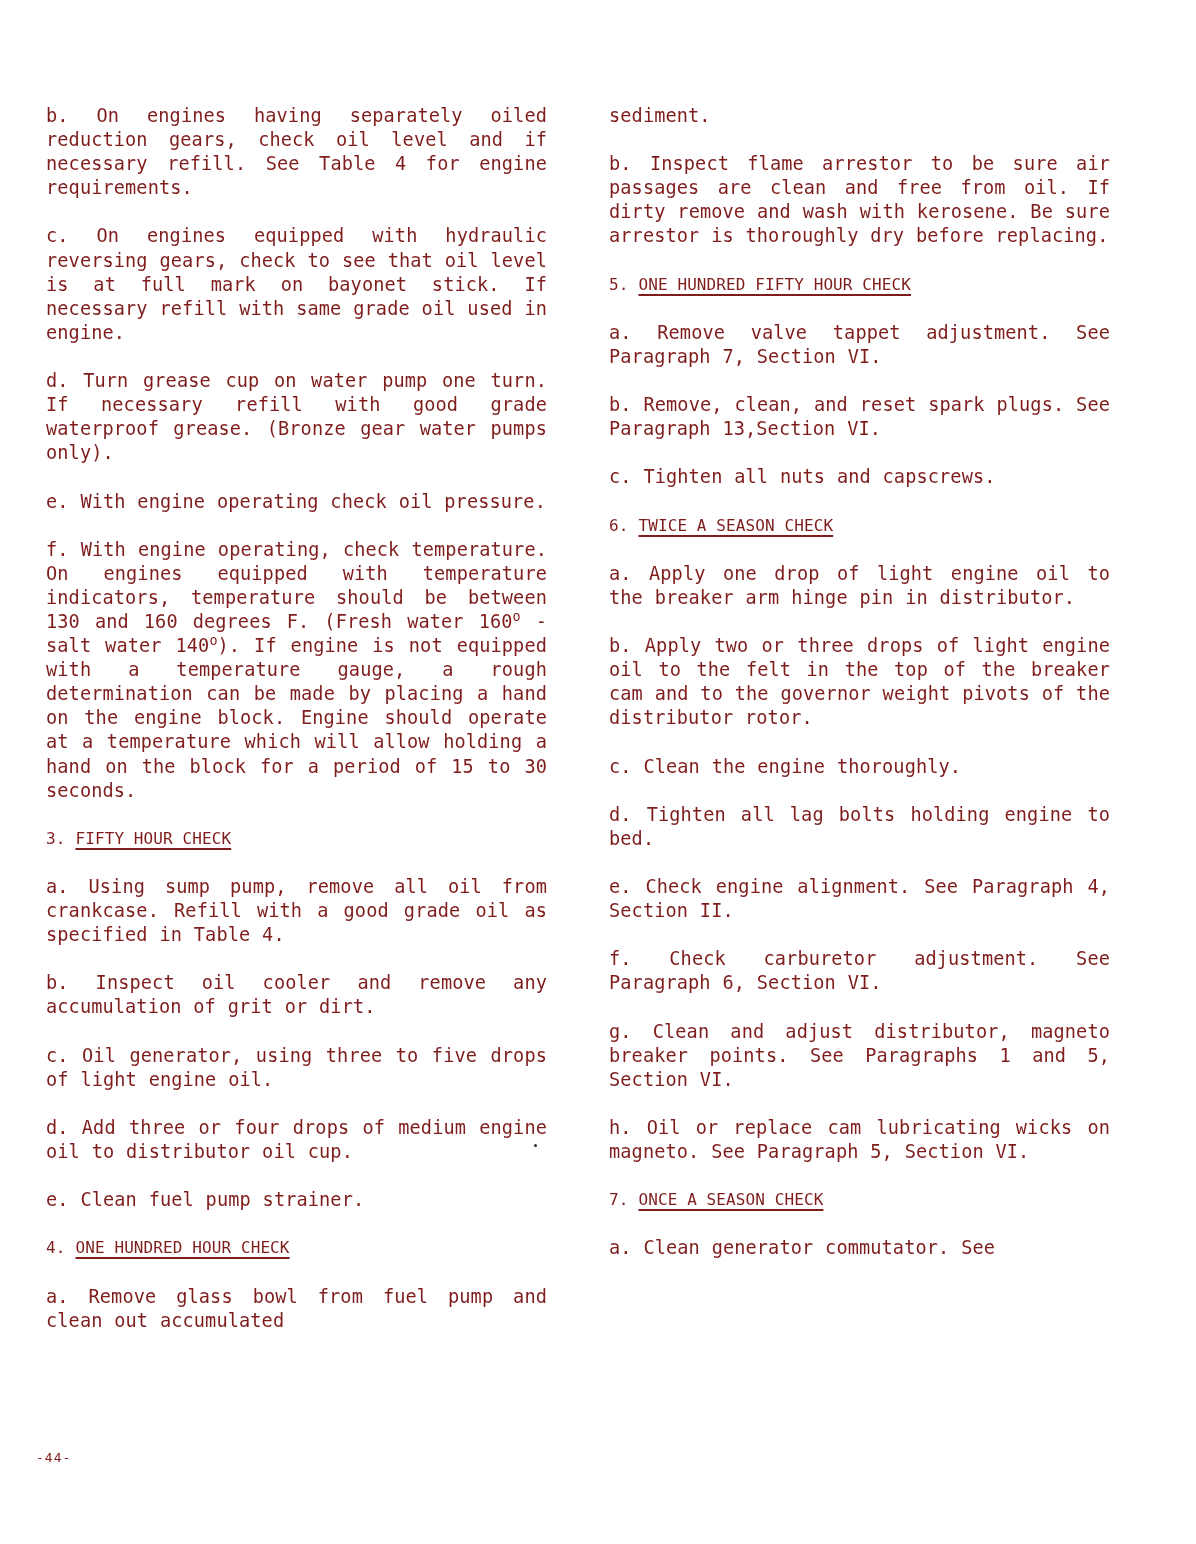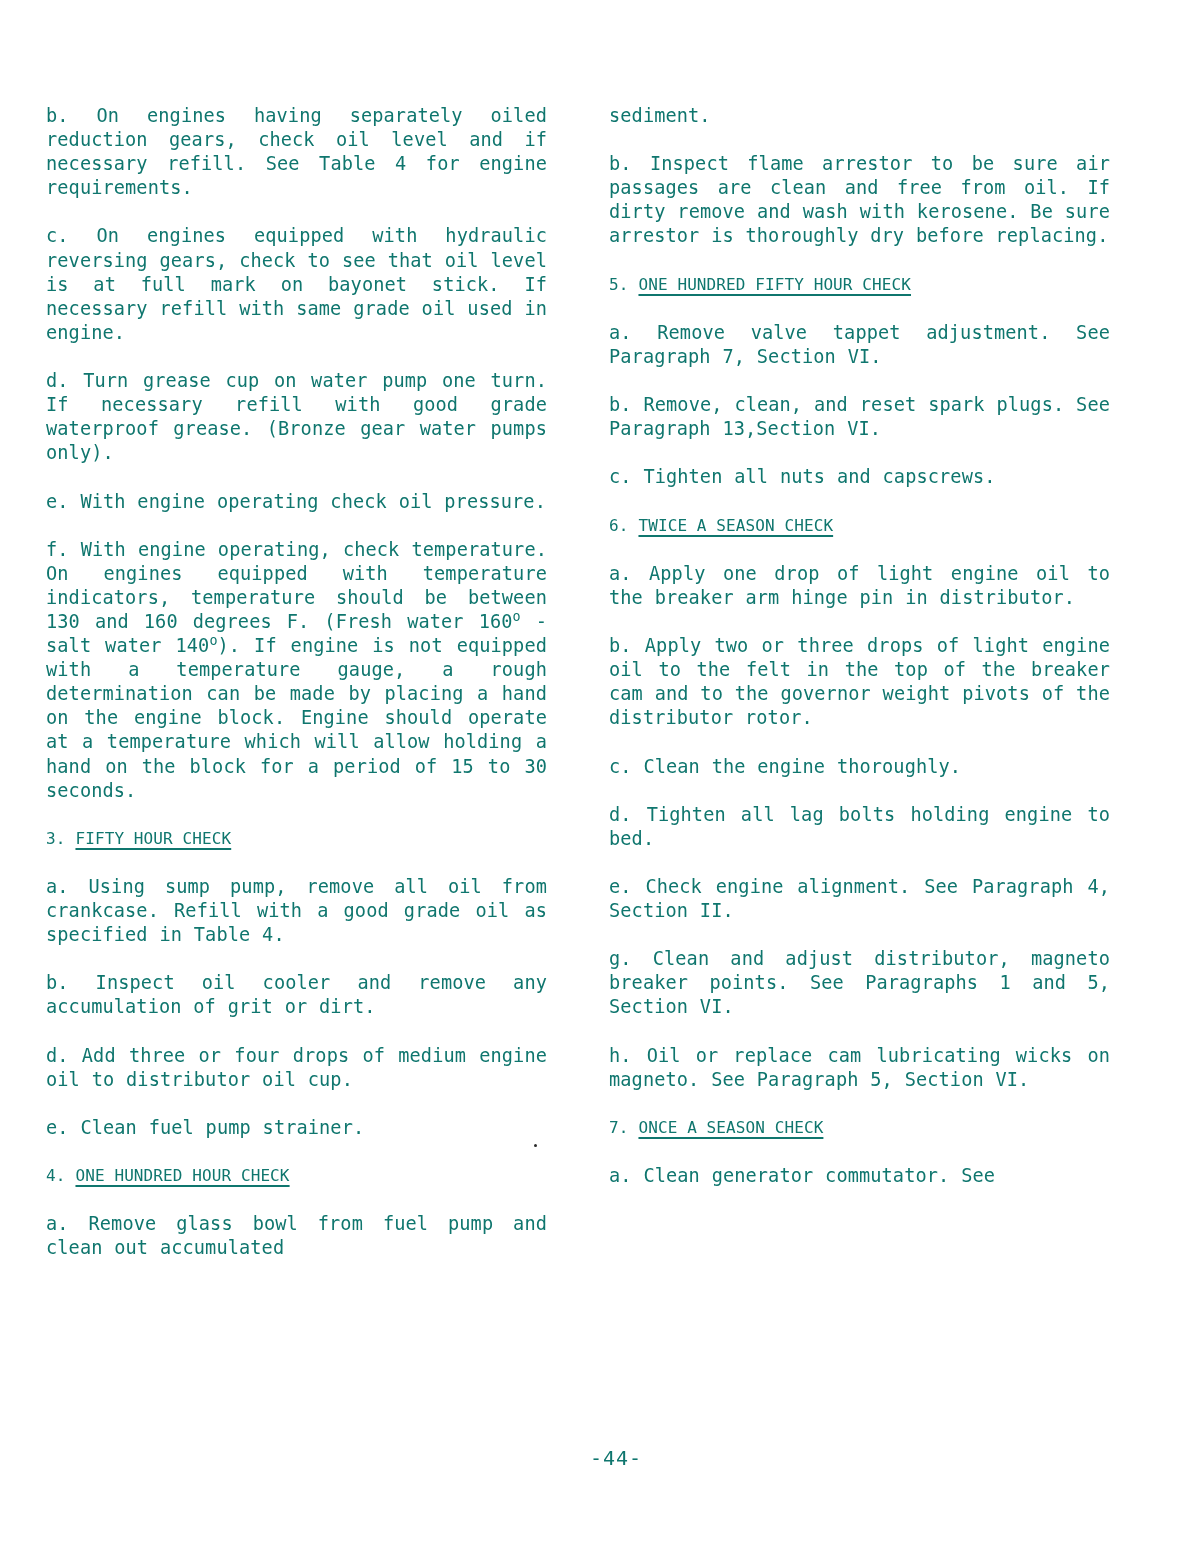--- a/index.html
+++ b/index.html
@@ -7,21 +7,21 @@
     padding: 0;
     background: #ffffff;
   }
   .page {
     position: relative;
     width: 1196px;
     height: 1544px;
     background: #ffffff;
     overflow: hidden;
     font-family: "DejaVu Sans Mono", "Liberation Mono", monospace;
-    color: #0f766e;
+    color: #7f1d1d;
   }
   .columns {
     position: absolute;
     left: 46px;
     top: 104px;
     width: 1064px;
     display: flex;
     gap: 62px;
   }
   .column {
@@ -62,22 +62,22 @@
   sup.deg {
     font-size: 0.72em;
     vertical-align: super;
     line-height: 0;
   }
   .pagenum {
     position: absolute;
     left: 0;
     right: 0;
     top: 1446px;
-    text-align: center;
-    font-size: 20px;
+    text-align: left;
+    font-size: 13px;
     line-height: 24px;
     letter-spacing: 1px;
     margin-left: 36px;
   }
   .speck {
     position: absolute;
     background: #2b2b2b;
     border-radius: 50%;
   }
 </style>
@@ -89,38 +89,40 @@
   <div class="columns">
     <div class="column" id="left-column">
         <p class="para">b. On engines having separately oiled reduction gears, check oil level and if necessary refill. See Table 4 for engine requirements.</p>
         <p class="para">c. On engines equipped with hydraulic reversing gears, check to see that oil level is at full mark on bayonet stick. If necessary refill with same grade oil used in engine.</p>
         <p class="para">d. Turn grease cup on water pump one turn. If necessary refill with good grade waterproof grease. (Bronze gear water pumps only).</p>
         <p class="para">e. With engine operating check oil pressure.</p>
         <p class="para">f. With engine operating, check temperature. On engines equipped with temperature indicators, temperature should be between 130 and 160 degrees F. (Fresh water 160<sup class="deg">o</sup> - salt water 140<sup class="deg">o</sup>). If engine is not equipped with a temperature gauge, a rough determination can be made by placing a hand on the engine block. Engine should operate at a temperature which will allow holding a hand on the block for a period of 15 to 30 seconds.</p>
         <div class="heading"><span class="num">3.</span><span class="title">FIFTY HOUR CHECK</span></div>
         <p class="para">a. Using sump pump, remove all oil from crankcase. Refill with a good grade oil as specified in Table 4.</p>
         <p class="para">b. Inspect oil cooler and remove any accumulation of grit or dirt.</p>
+        <p class="para">c. Oil generator, using three to five drops of light engine oil.</p>
         <p class="para">d. Add three or four drops of medium engine oil to distributor oil cup.</p>
         <p class="para">e. Clean fuel pump strainer.</p>
         <div class="heading"><span class="num">4.</span><span class="title">ONE HUNDRED HOUR CHECK</span></div>
         <p class="para">a. Remove glass bowl from fuel pump and clean out accumulated</p>
       </div>
     <div class="column" id="right-column">
         <p class="para">sediment.</p>
         <p class="para">b. Inspect flame arrestor to be sure air passages are clean and free from oil. If dirty remove and wash with kerosene. Be sure arrestor is thoroughly dry before replacing.</p>
         <div class="heading"><span class="num">5.</span><span class="title">ONE HUNDRED FIFTY HOUR CHECK</span></div>
         <p class="para">a. Remove valve tappet adjustment. See Paragraph 7, Section VI.</p>
         <p class="para">b. Remove, clean, and reset spark plugs. See Paragraph 13,Section VI.</p>
         <p class="para">c. Tighten all nuts and capscrews.</p>
         <div class="heading"><span class="num">6.</span><span class="title">TWICE A SEASON CHECK</span></div>
         <p class="para">a. Apply <span class="u">one</span> drop of light engine oil to the breaker arm hinge pin in distributor.</p>
         <p class="para">b. Apply two or three drops of light engine oil to the felt in the top of the breaker cam and to the governor weight pivots of the distributor rotor.</p>
         <p class="para">c. Clean the engine thoroughly.</p>
         <p class="para">d. Tighten all lag bolts holding engine to bed.</p>
         <p class="para">e. Check engine alignment. See Paragraph 4, Section II.</p>
+        <p class="para">f. Check carburetor adjustment. See Paragraph 6, Section VI.</p>
         <p class="para">g. Clean and adjust distributor, magneto breaker points. See Paragraphs 1 and 5, Section VI.</p>
         <p class="para">h. Oil or replace cam lubricating wicks on magneto. See Paragraph 5, Section VI.</p>
         <div class="heading"><span class="num">7.</span><span class="title">ONCE A SEASON CHECK</span></div>
         <p class="para">a. Clean generator commutator. See</p>
       </div>
   </div>
 
   <div class="speck" style="left:534px; top:1144px; width:3px; height:3px;"></div>
 
   <div class="pagenum">-44-</div>

